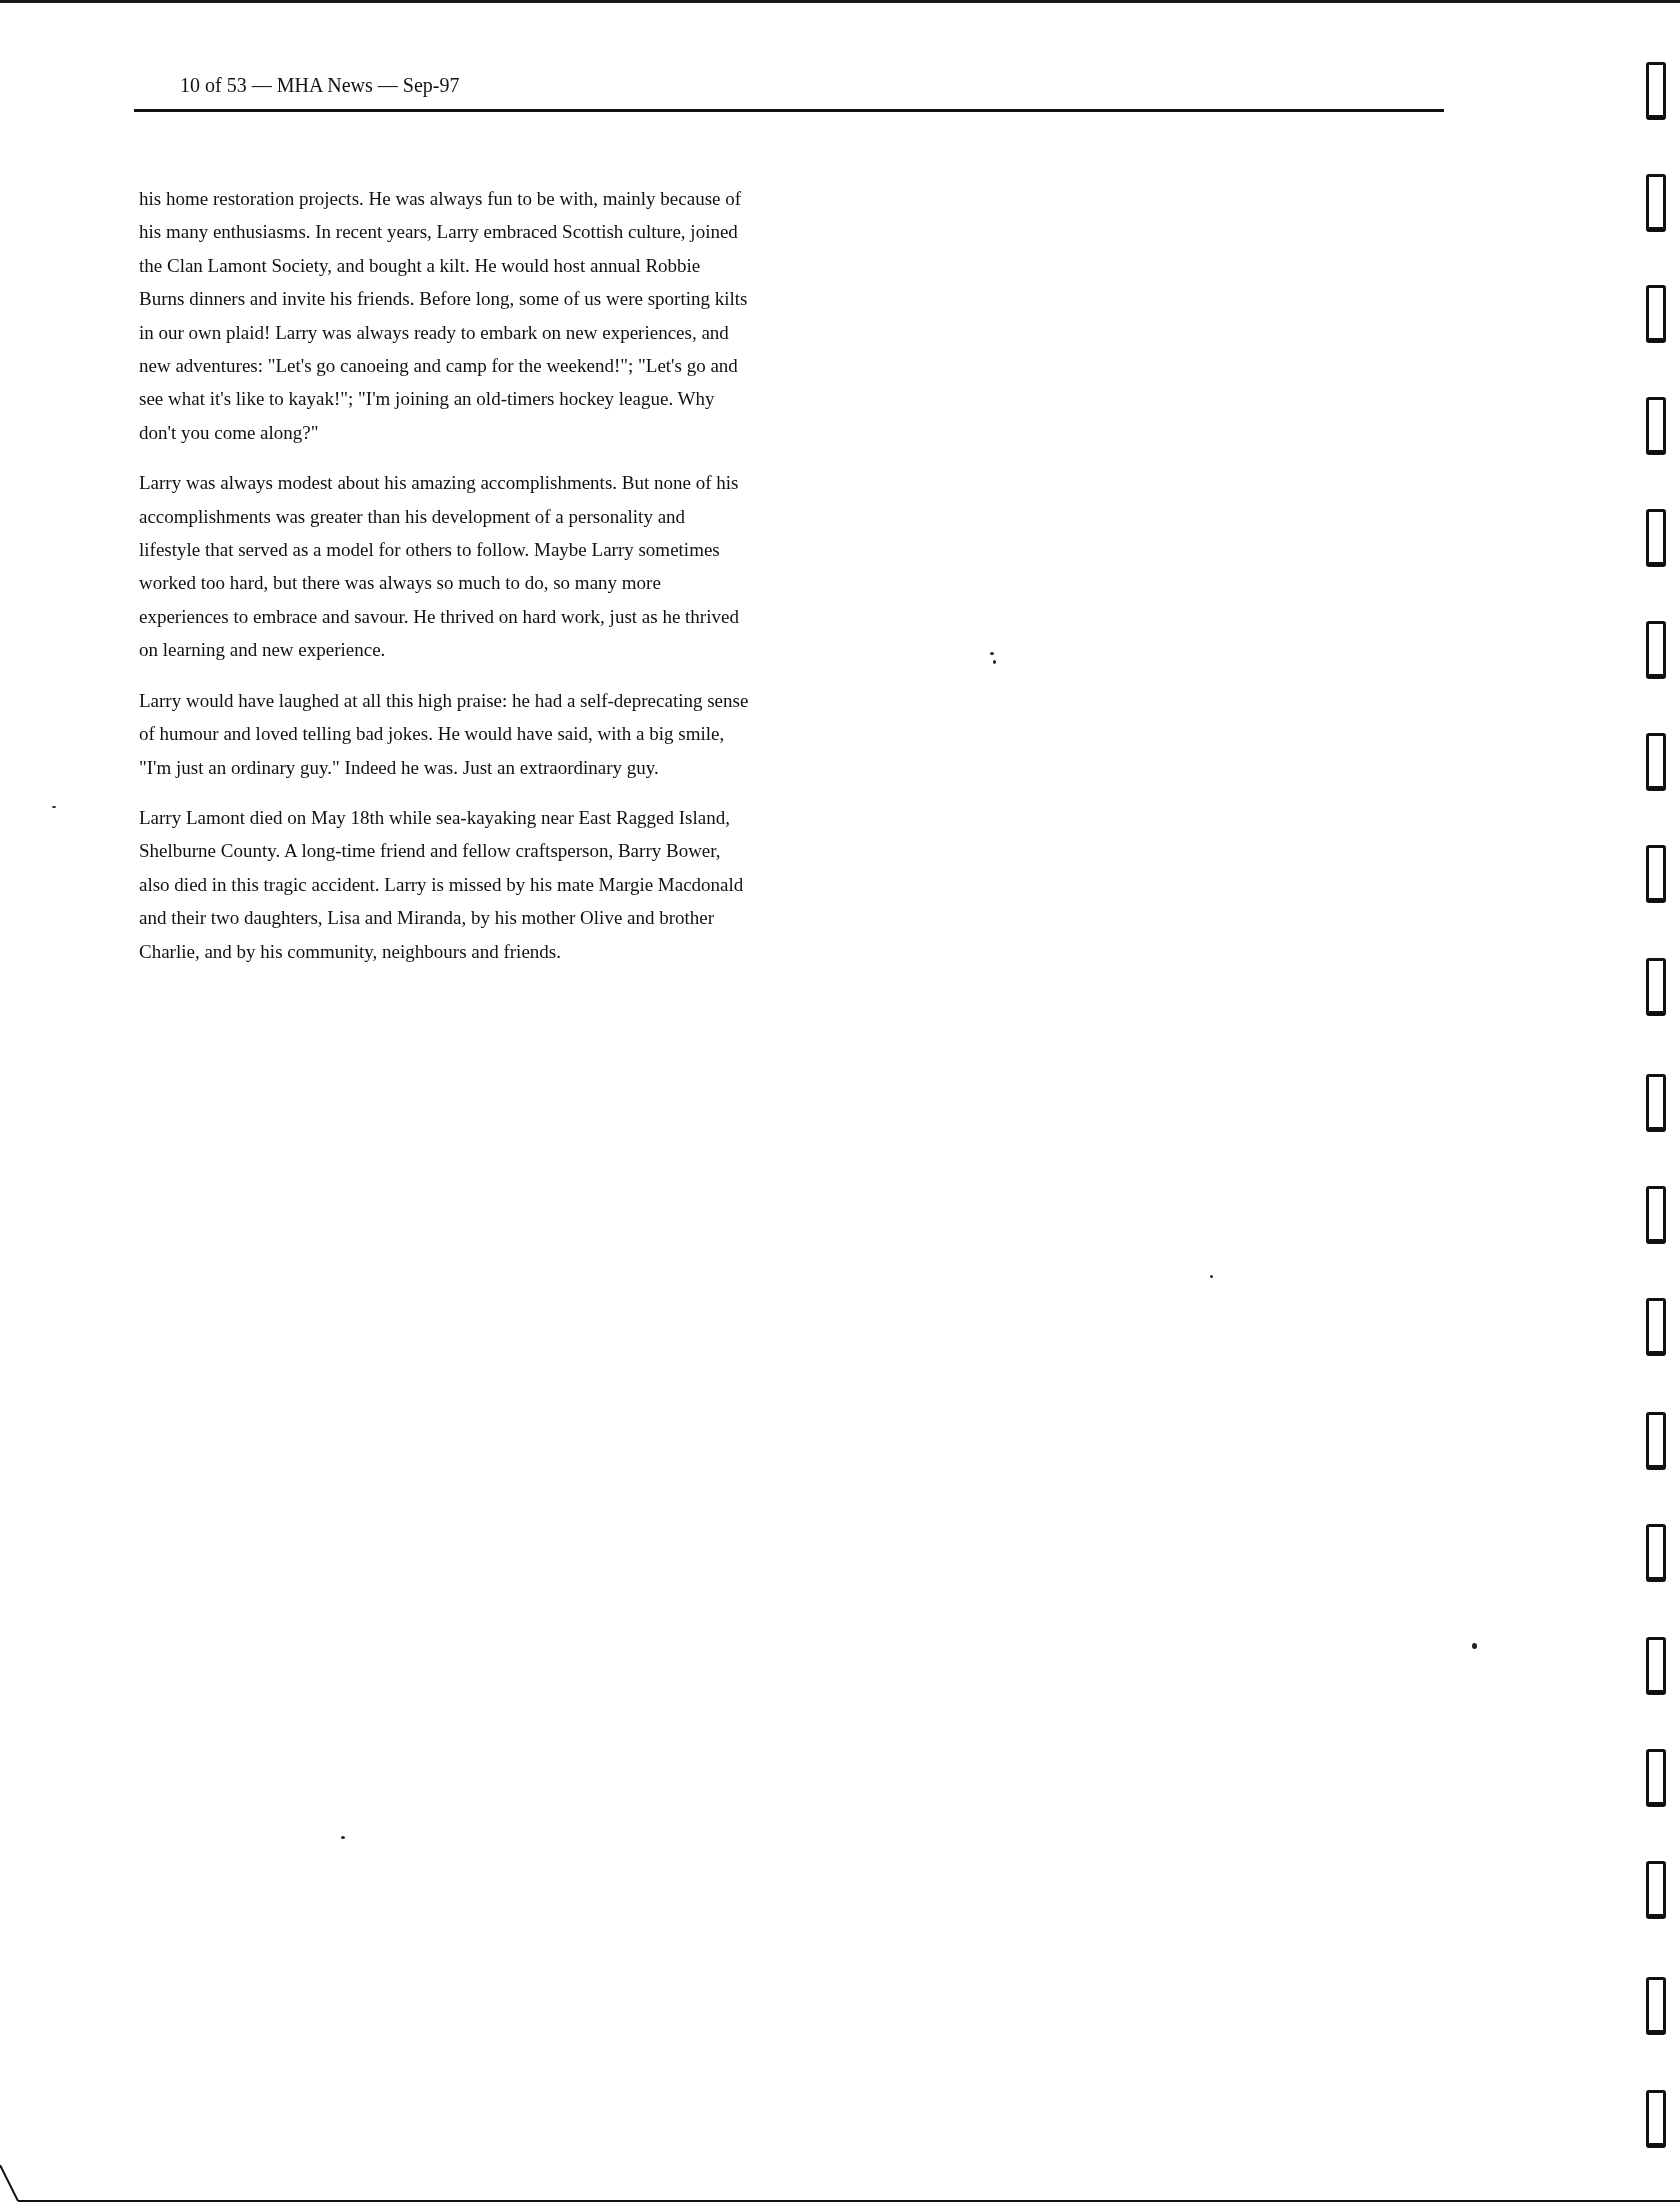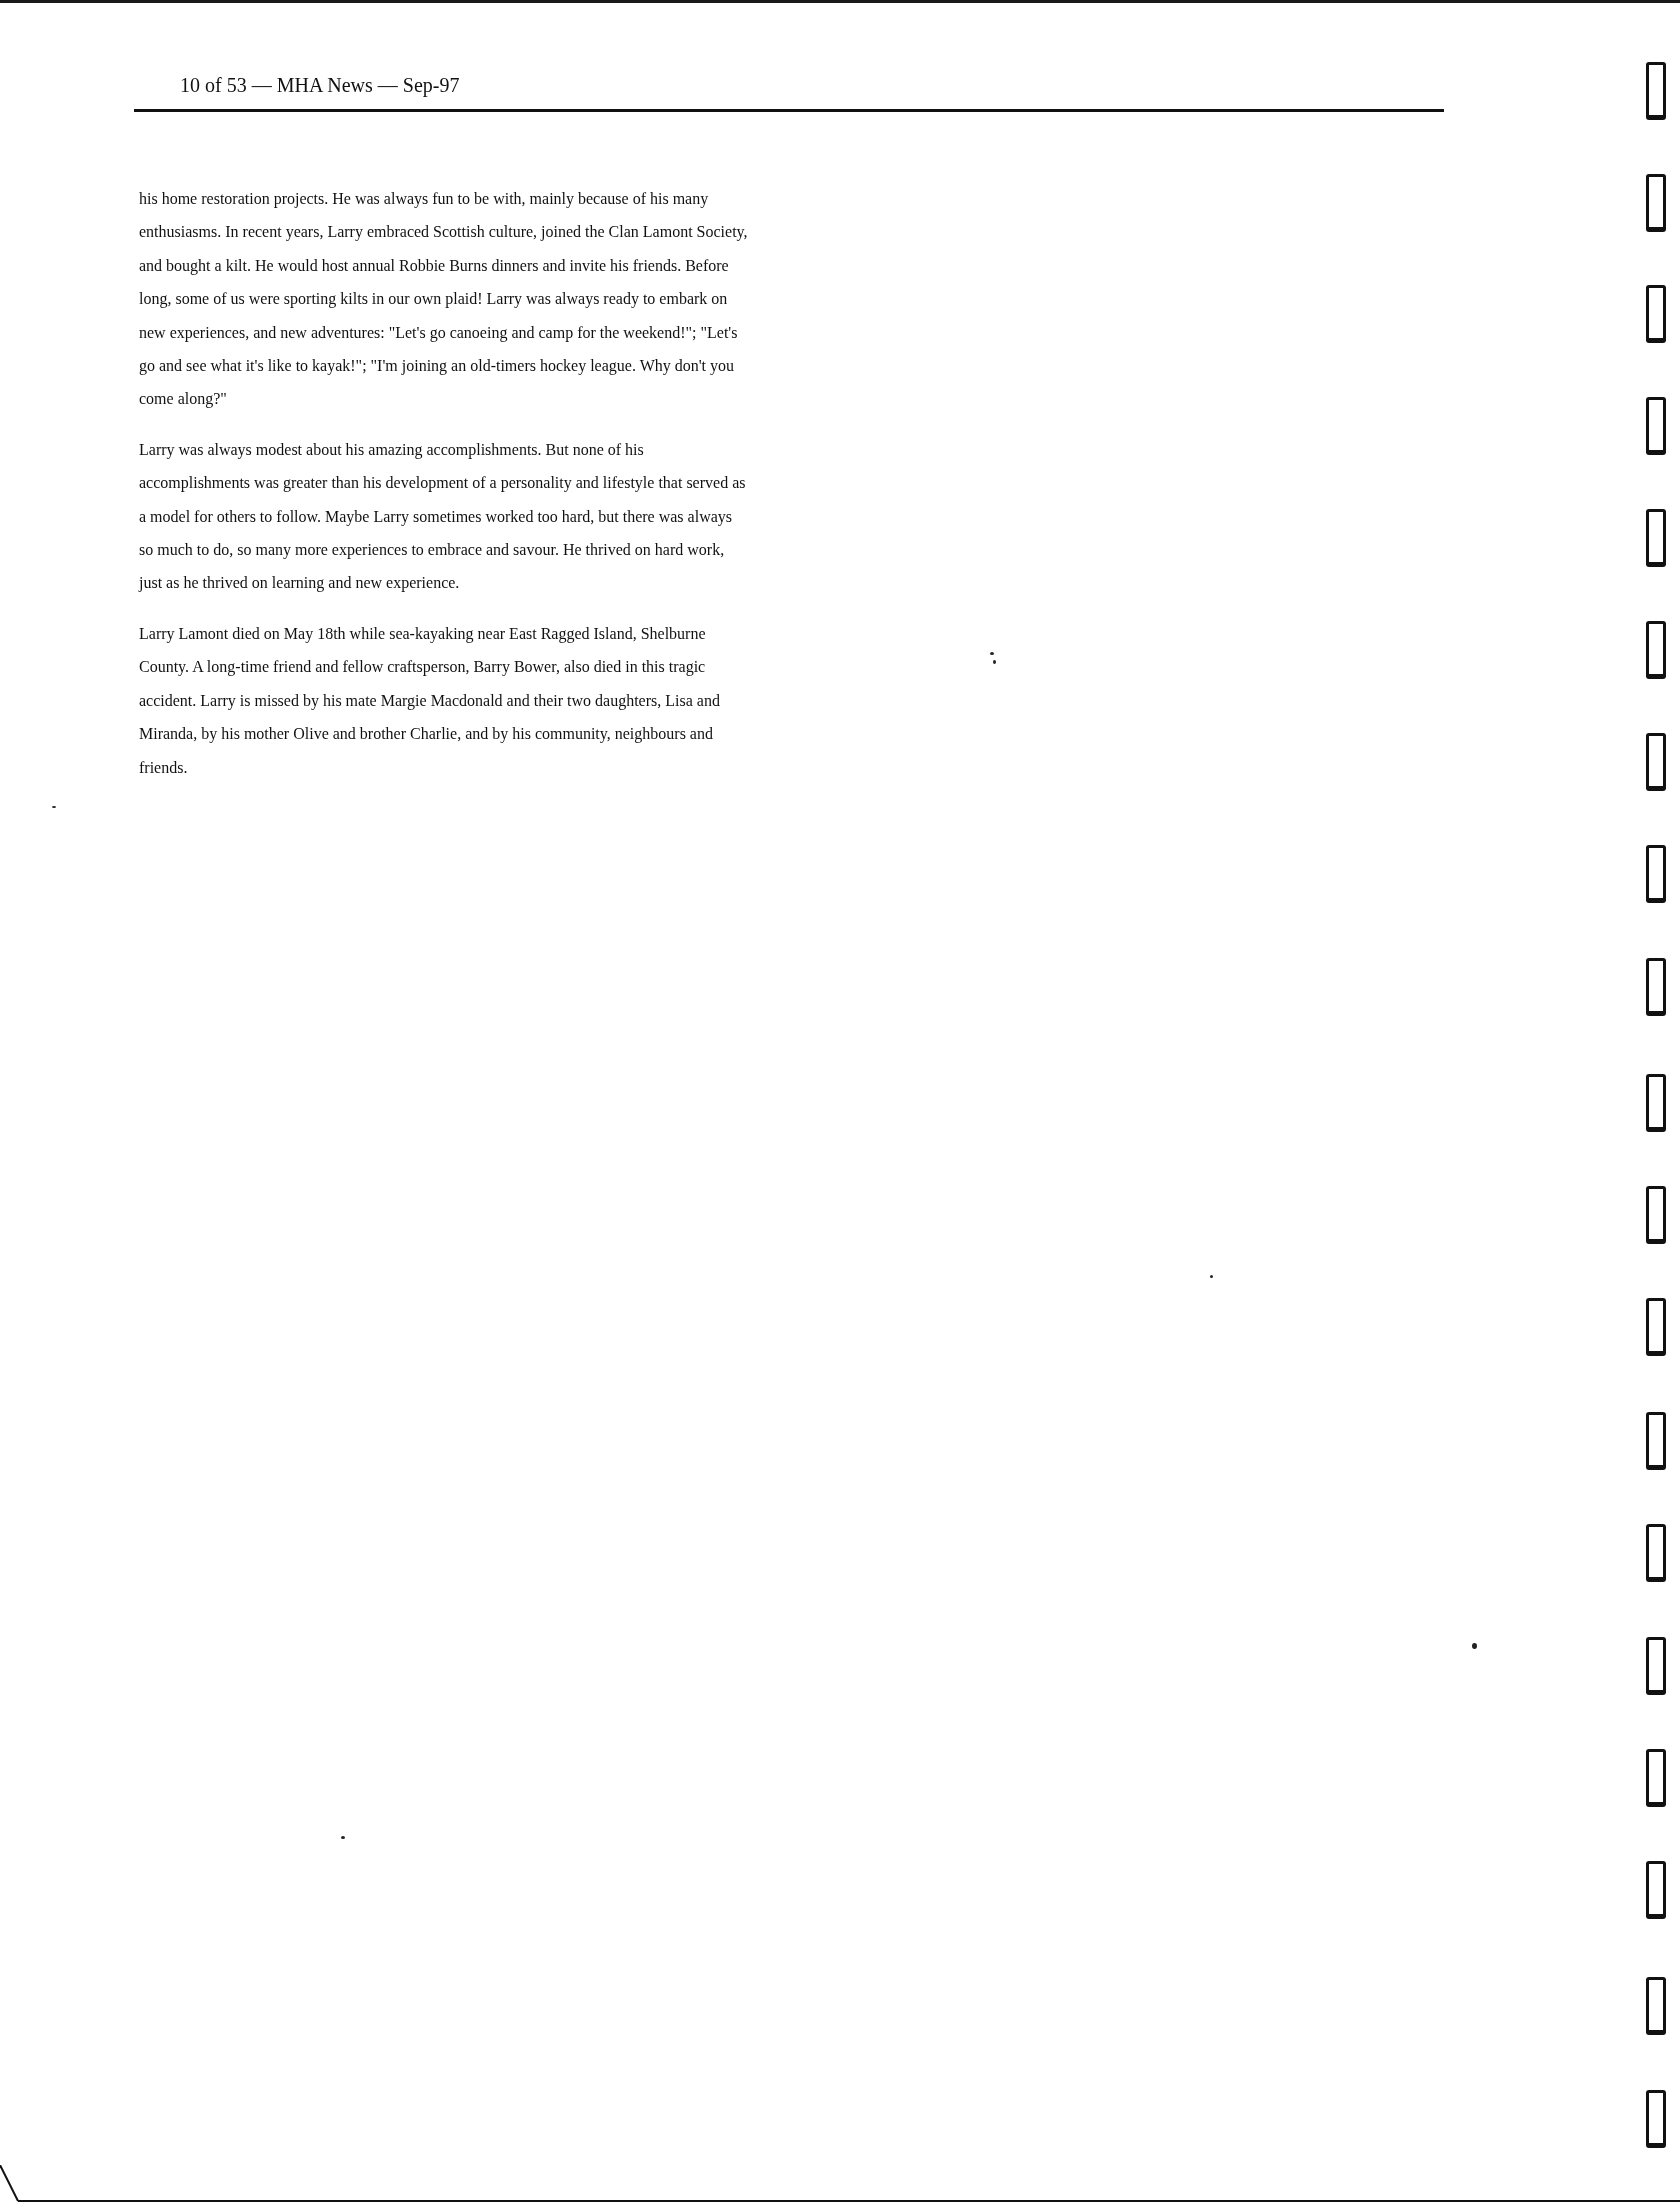--- a/index.html
+++ b/index.html
@@ -12,21 +12,21 @@
   }
   .header {
     position: absolute; left: 180px; top: 73px;
     font-size: 20px; line-height: 24px; color: #111;
   }
   .header-rule {
     position: absolute; left: 134px; top: 109px; width: 1310px; height: 3px; background: #111;
   }
   .article {
     position: absolute; left: 139px; top: 182px; width: 610px;
-    font-size: 16px; line-height: 33.4px; color: #111;
+    font-size: 19px; line-height: 33.4px; color: #111;
   }
   .article p { margin: 0 0 17px 0; }
   .ring {
     position: absolute; left: 1646px; width: 20px; height: 58px;
     border: 3px solid #111; border-bottom-width: 5px; border-radius: 3px;
     box-sizing: border-box; background: #fff;
   }
   .speck { position: absolute; background: #222; border-radius: 50%; }
   .bottom-rule {
     position: absolute; left: 18px; top: 2200px; width: 1662px; height: 2px; background: #111;
@@ -39,20 +39,21 @@
 <body>
 
 <div class="top-rule"></div>
 
 <div class="header">10 of 53 — MHA News — Sep-97</div>
 <div class="header-rule"></div>
 
 <div class="article">
   <p>his home restoration projects. He was always fun to be with, mainly because of his many enthusiasms. In recent years, Larry embraced Scottish culture, joined the Clan Lamont Society, and bought a kilt. He would host annual Robbie Burns dinners and invite his friends. Before long, some of us were sporting kilts in our own plaid! Larry was always ready to embark on new experiences, and new adventures: "Let's go canoeing and camp for the weekend!"; "Let's go and see what it's like to kayak!"; "I'm joining an old-timers hockey league. Why don't you come along?"</p>
   <p>Larry was always modest about his amazing accomplishments. But none of his accomplishments was greater than his development of a personality and lifestyle that served as a model for others to follow. Maybe Larry sometimes worked too hard, but there was always so much to do, so many more experiences to embrace and savour. He thrived on hard work, just as he thrived on learning and new experience.</p>
+  <p>Larry would have laughed at all this high praise: he had a self-deprecating sense of humour and loved telling bad jokes. He would have said, with a big smile, "I'm just an ordinary guy." Indeed he was. Just an extraordinary guy.</p>
   <p>Larry Lamont died on May 18th while sea-kayaking near East Ragged Island, Shelburne County. A long-time friend and fellow craftsperson, Barry Bower, also died in this tragic accident. Larry is missed by his mate Margie Macdonald and their two daughters, Lisa and Miranda, by his mother Olive and brother Charlie, and by his community, neighbours and friends.</p>
 </div>
 
 <div>
   <div class="ring" style="top:62px"></div>
   <div class="ring" style="top:174px"></div>
   <div class="ring" style="top:285px"></div>
   <div class="ring" style="top:397px"></div>
   <div class="ring" style="top:509px"></div>
   <div class="ring" style="top:621px"></div>

